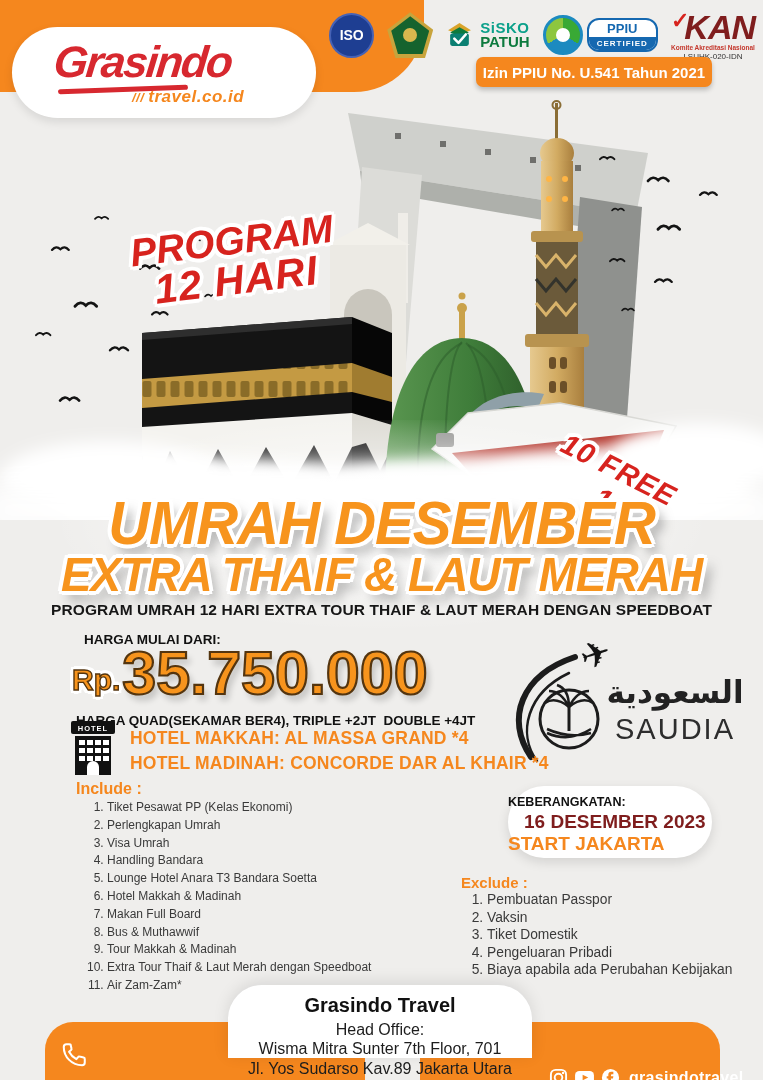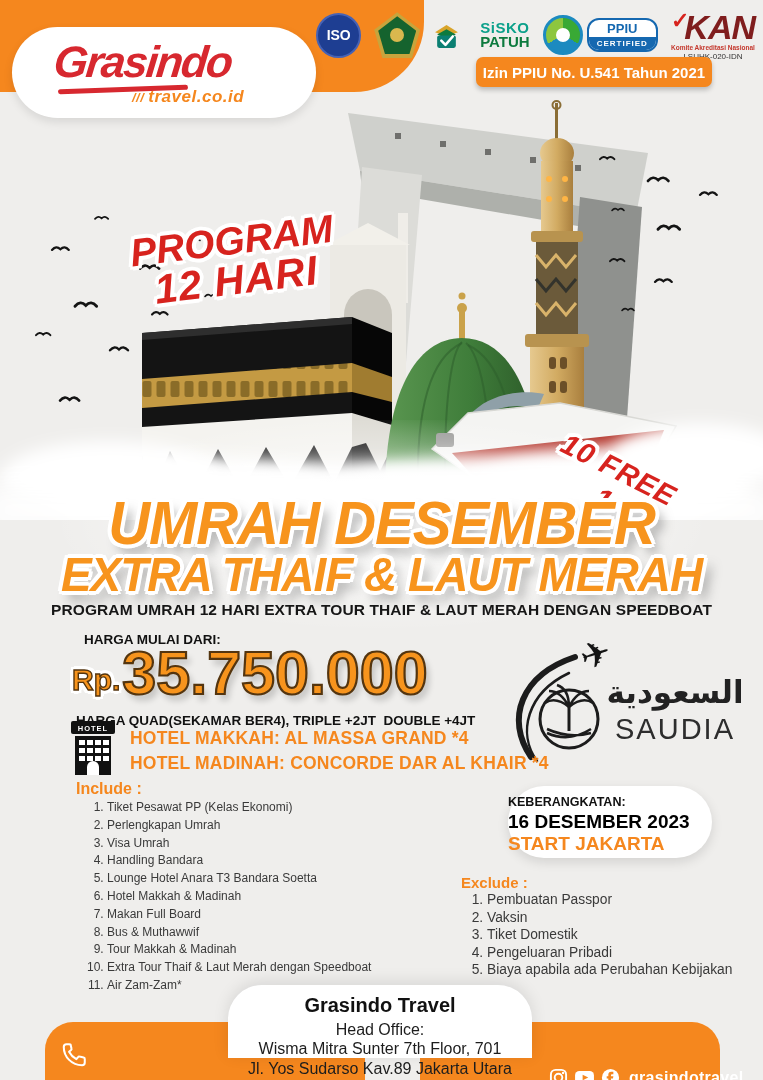--- a/index.html
+++ b/index.html
@@ -12,21 +12,21 @@
   .logo-brand { position:absolute; left:42px; top:10px; font-size:44px; font-weight:900; font-style:italic; color:#D7282F; letter-spacing:-2px; transform:skewX(-6deg); }
   .logo-underline { position:absolute; left:46px; top:60px; width:130px; height:5px; background:#D7282F; border-radius:3px; transform:rotate(-2deg); }
   .logo-domain { position:absolute; left:120px; top:60px; font-size:17px; font-weight:800; font-style:italic; color:#F5871E; letter-spacing:.5px; }
   .logo-slashes { color:#F5871E; font-weight:900; font-style:italic; margin-right:4px; font-size:13px; }
 
   .badges { position:absolute; top:10px; right:8px; display:flex; align-items:center; gap:13px; z-index:2; }
   .badge-iso { width:45px; height:45px; border-radius:50%; background:#1e3e92; border:2px solid #41straight; border:2px solid #4662b5; color:#fff; display:grid; place-items:center; font-size:14px; font-weight:900; }
   .badge-kemenag { width:46px; height:46px; background:#c8a43c; clip-path:polygon(50% 0, 100% 38%, 82% 100%, 18% 100%, 0 38%); display:grid; place-items:center; }
   .badge-kemenag .inner { width:38px; height:38px; background:#15632e; clip-path:polygon(50% 0, 100% 38%, 82% 100%, 18% 100%, 0 38%); display:grid; place-items:center; }
   .badge-kemenag .seal { width:14px; height:14px; border-radius:50%; background:#d9b84e; }
-  .badge-sisko { display:flex; align-items:flex-end; gap:20px; }
+  .badge-sisko { display:flex; align-items:flex-start; gap:7px; }
   .sisko-text { line-height:.95; font-weight:900; font-size:15px; }
   .sisko-w1 { color:#0ba08a; letter-spacing:.5px; }
   .sisko-w2 { color:#0d7a3e; }
   .badge-ppiu { display:flex; align-items:center; gap:4px; }
   .ppiu-circle { width:40px; height:40px; border-radius:50%; border:3px solid #1c8ac0; background:conic-gradient(#39a935 0 120deg, #1c8ac0 0 240deg, #8dc63f 0 360deg); position:relative; }
   .ppiu-circle::after { content:""; position:absolute; inset:10px; background:#fff; border-radius:50%; }
   .ppiu-pill { border:2px solid #1568b0; border-radius:12px; overflow:hidden; background:#fff; }
   .ppiu-pill .top { color:#1568b0; font-weight:900; font-size:13px; padding:1px 12px; text-align:center; }
   .ppiu-pill .bot { background:#1568b0; color:#fff; font-weight:800; font-size:8px; padding:2px 8px; text-align:center; letter-spacing:1px; }
   .badge-kan { text-align:center; line-height:1; }
@@ -76,21 +76,21 @@
   .include-list ol { margin:0; padding-left:27px; }
   .include-list li { font-size:12px; color:#3a3a3a; line-height:17.8px; }
   .exclude-heading { position:absolute; left:461px; top:874px; color:#F5871E; font-weight:800; font-size:15px; z-index:3; }
   .exclude-list { position:absolute; left:464px; top:891px; width:292px; z-index:3; }
   .exclude-list ol { margin:0; padding-left:23px; }
   .exclude-list li { font-size:13.8px; color:#3a3a3a; line-height:17.6px; }
 
   
   .departure { position:absolute; left:508px; top:786px; width:204px; height:72px; background:#fff; border-radius:36px; box-shadow:0 4px 12px rgba(0,0,0,.12); z-index:3; text-align:left; padding-top:9px; }
   .departure .lbl { font-size:12.5px; font-weight:800; color:#111; }
-  .departure .date { font-size:19px; font-weight:900; color:#000000; margin-top:2px; }
+  .departure .date { font-size:19px; font-weight:900; color:#7f1d1d; margin-top:2px;padding-left:16px; }
   .departure .origin { font-size:19px; font-weight:900; color:#F5871E; }
 
   
   .footer-bar-left { position:absolute; left:45px; top:1022px; width:320px; height:58px; background:#F5871E; border-radius:28px 6px 0 0; z-index:4; }
   .footer-bar-right { position:absolute; left:420px; top:1022px; width:300px; height:58px; background:#F5871E; border-radius:6px 28px 0 0; z-index:4; }
   .footer-card { position:absolute; left:228px; top:985px; width:304px; height:73px; background:#fff; border-radius:34px 34px 0 0; box-shadow:0 -3px 16px rgba(0,0,0,.10); z-index:5; text-align:center; }
   .footer-card .company { font-size:20px; font-weight:700; color:#111; margin-top:9px; }
   .footer-card .office { font-size:16px; color:#1d1d1d; margin-top:4px; }
   .footer-card .addr { font-size:16px; color:#1d1d1d; line-height:20px; }
   .phone-wrap { position:absolute; left:60px; top:1041px; width:28px; height:28px; z-index:6; }

